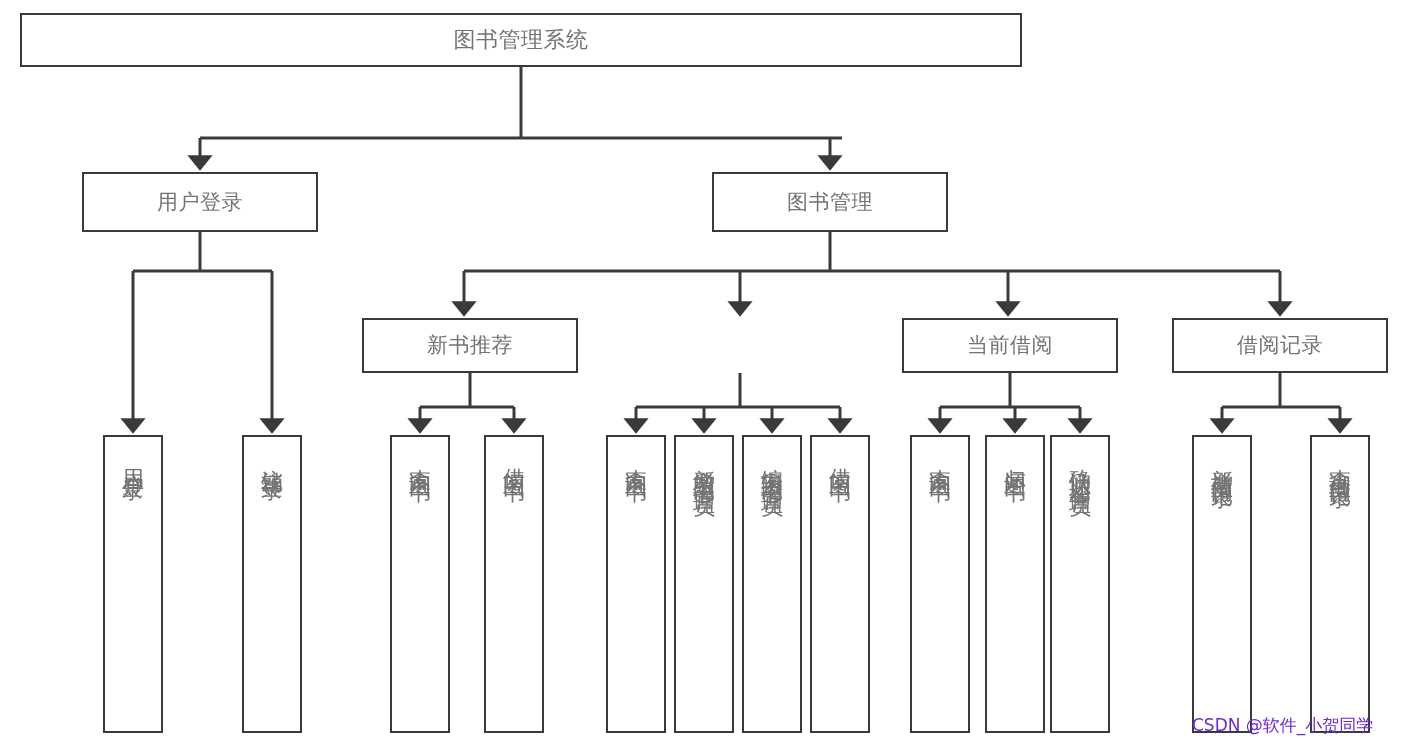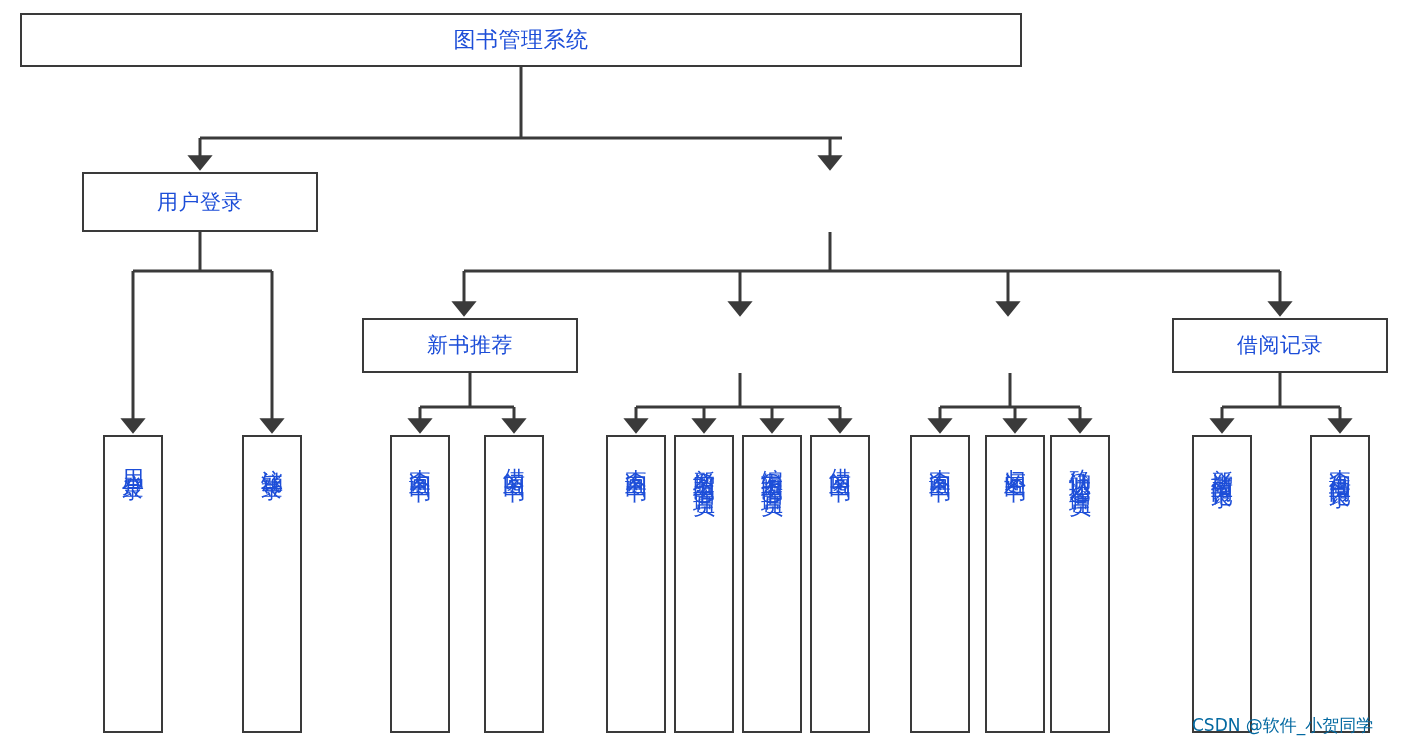--- a/index.html
+++ b/index.html
@@ -24,21 +24,21 @@
     pointer-events: none;
   }
   .node {
     position: absolute;
     box-sizing: border-box;
     border: 2.5px solid #3a3a3a;
     background: #ffffff;
     display: flex;
     align-items: center;
     justify-content: center;
-    color: #1d4ed8;
+    color: #737373;
     font-family: Liberation Serif, serif;
   }
   .node .label {
     display: block;
     text-align: center;
     line-height: 1.18;
     letter-spacing: 0.5px;
     white-space: nowrap;
   }
   
@@ -59,21 +59,21 @@
     font-size: 22px;
     line-height: 1.0;
     letter-spacing: 4px;
     white-space: pre;
   }
   #watermark {
     position: absolute;
     left: 1192px;
     top: 714px;
     font-size: 17px;
-    color: #0369a1;
+    color: #6d28d9;
     white-space: nowrap;
     font-family: "DejaVu Sans", "Liberation Sans", sans-serif;
   }
 </style>
 </head>
 <body>
 
 <div id="canvas">
 
   <svg id="connectors" viewBox="0 0 1405 747" width="1405" height="747" xmlns="http://www.w3.org/2000/svg">
@@ -126,23 +126,29 @@
     </g>
   </svg>
 
   <div class="node h root" id="n-root" style="left: 20px; top: 13px; width: 1002px; height: 54px;">
     <span class="label">图书管理系统</span>
   </div>
 
   <div class="node h" id="n-l1-0" style="left: 82px; top: 172px; width: 236px; height: 60px;">
     <span class="label">用户登录</span>
   </div>
+  <div class="node h" id="n-l1-1" style="left: 712px; top: 172px; width: 236px; height: 60px;">
+    <span class="label">图书管理</span>
+  </div>
 
   <div class="node h" id="n-l2-0" style="left: 362px; top: 318px; width: 216px; height: 55px; align-items: center;">
     <span class="label">新书推荐</span>
+  </div>
+  <div class="node h" id="n-l2-2" style="left: 902px; top: 318px; width: 216px; height: 55px;">
+    <span class="label">当前借阅</span>
   </div>
   <div class="node h" id="n-l2-3" style="left: 1172px; top: 318px; width: 216px; height: 55px;">
     <span class="label">借阅记录</span>
   </div>
 
   <div class="node v" id="n-lf-0" style="left: 103px; top: 435px; width: 60px; height: 298px;">
     <span class="label">用户登录</span>
   </div>
   <div class="node v" id="n-lf-1" style="left: 242px; top: 435px; width: 60px; height: 298px;">
     <span class="label">注销登录</span>

